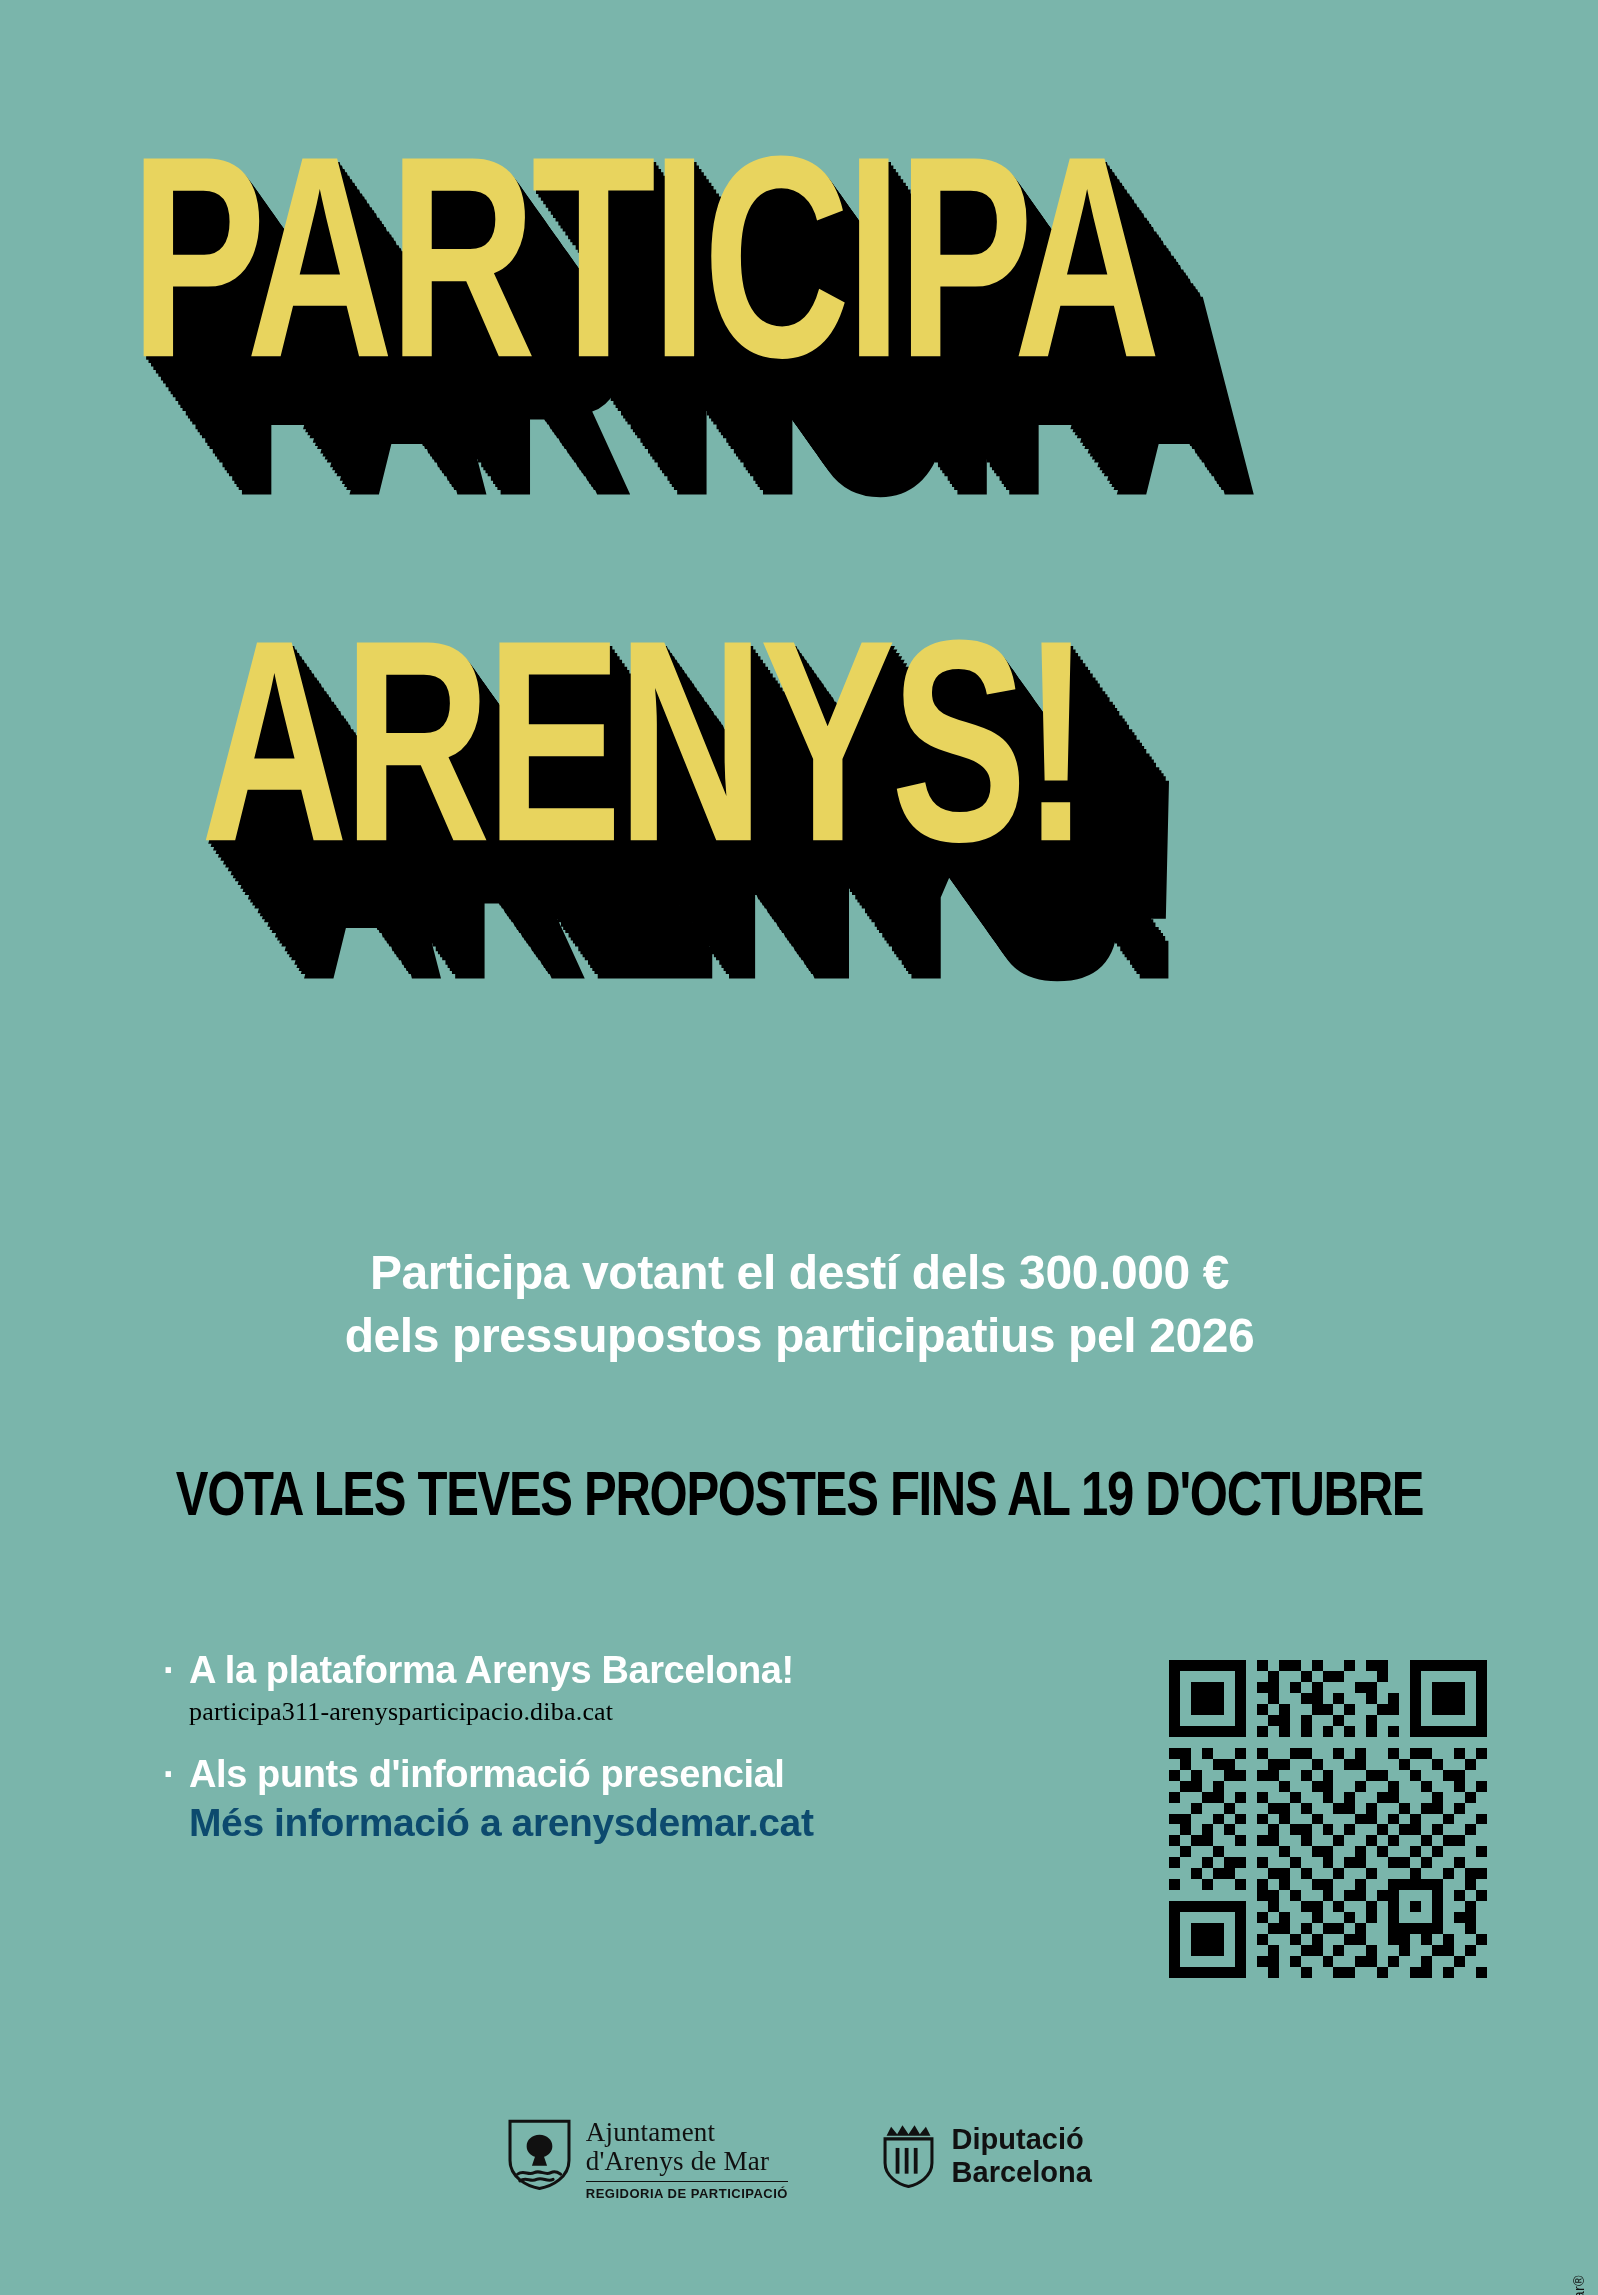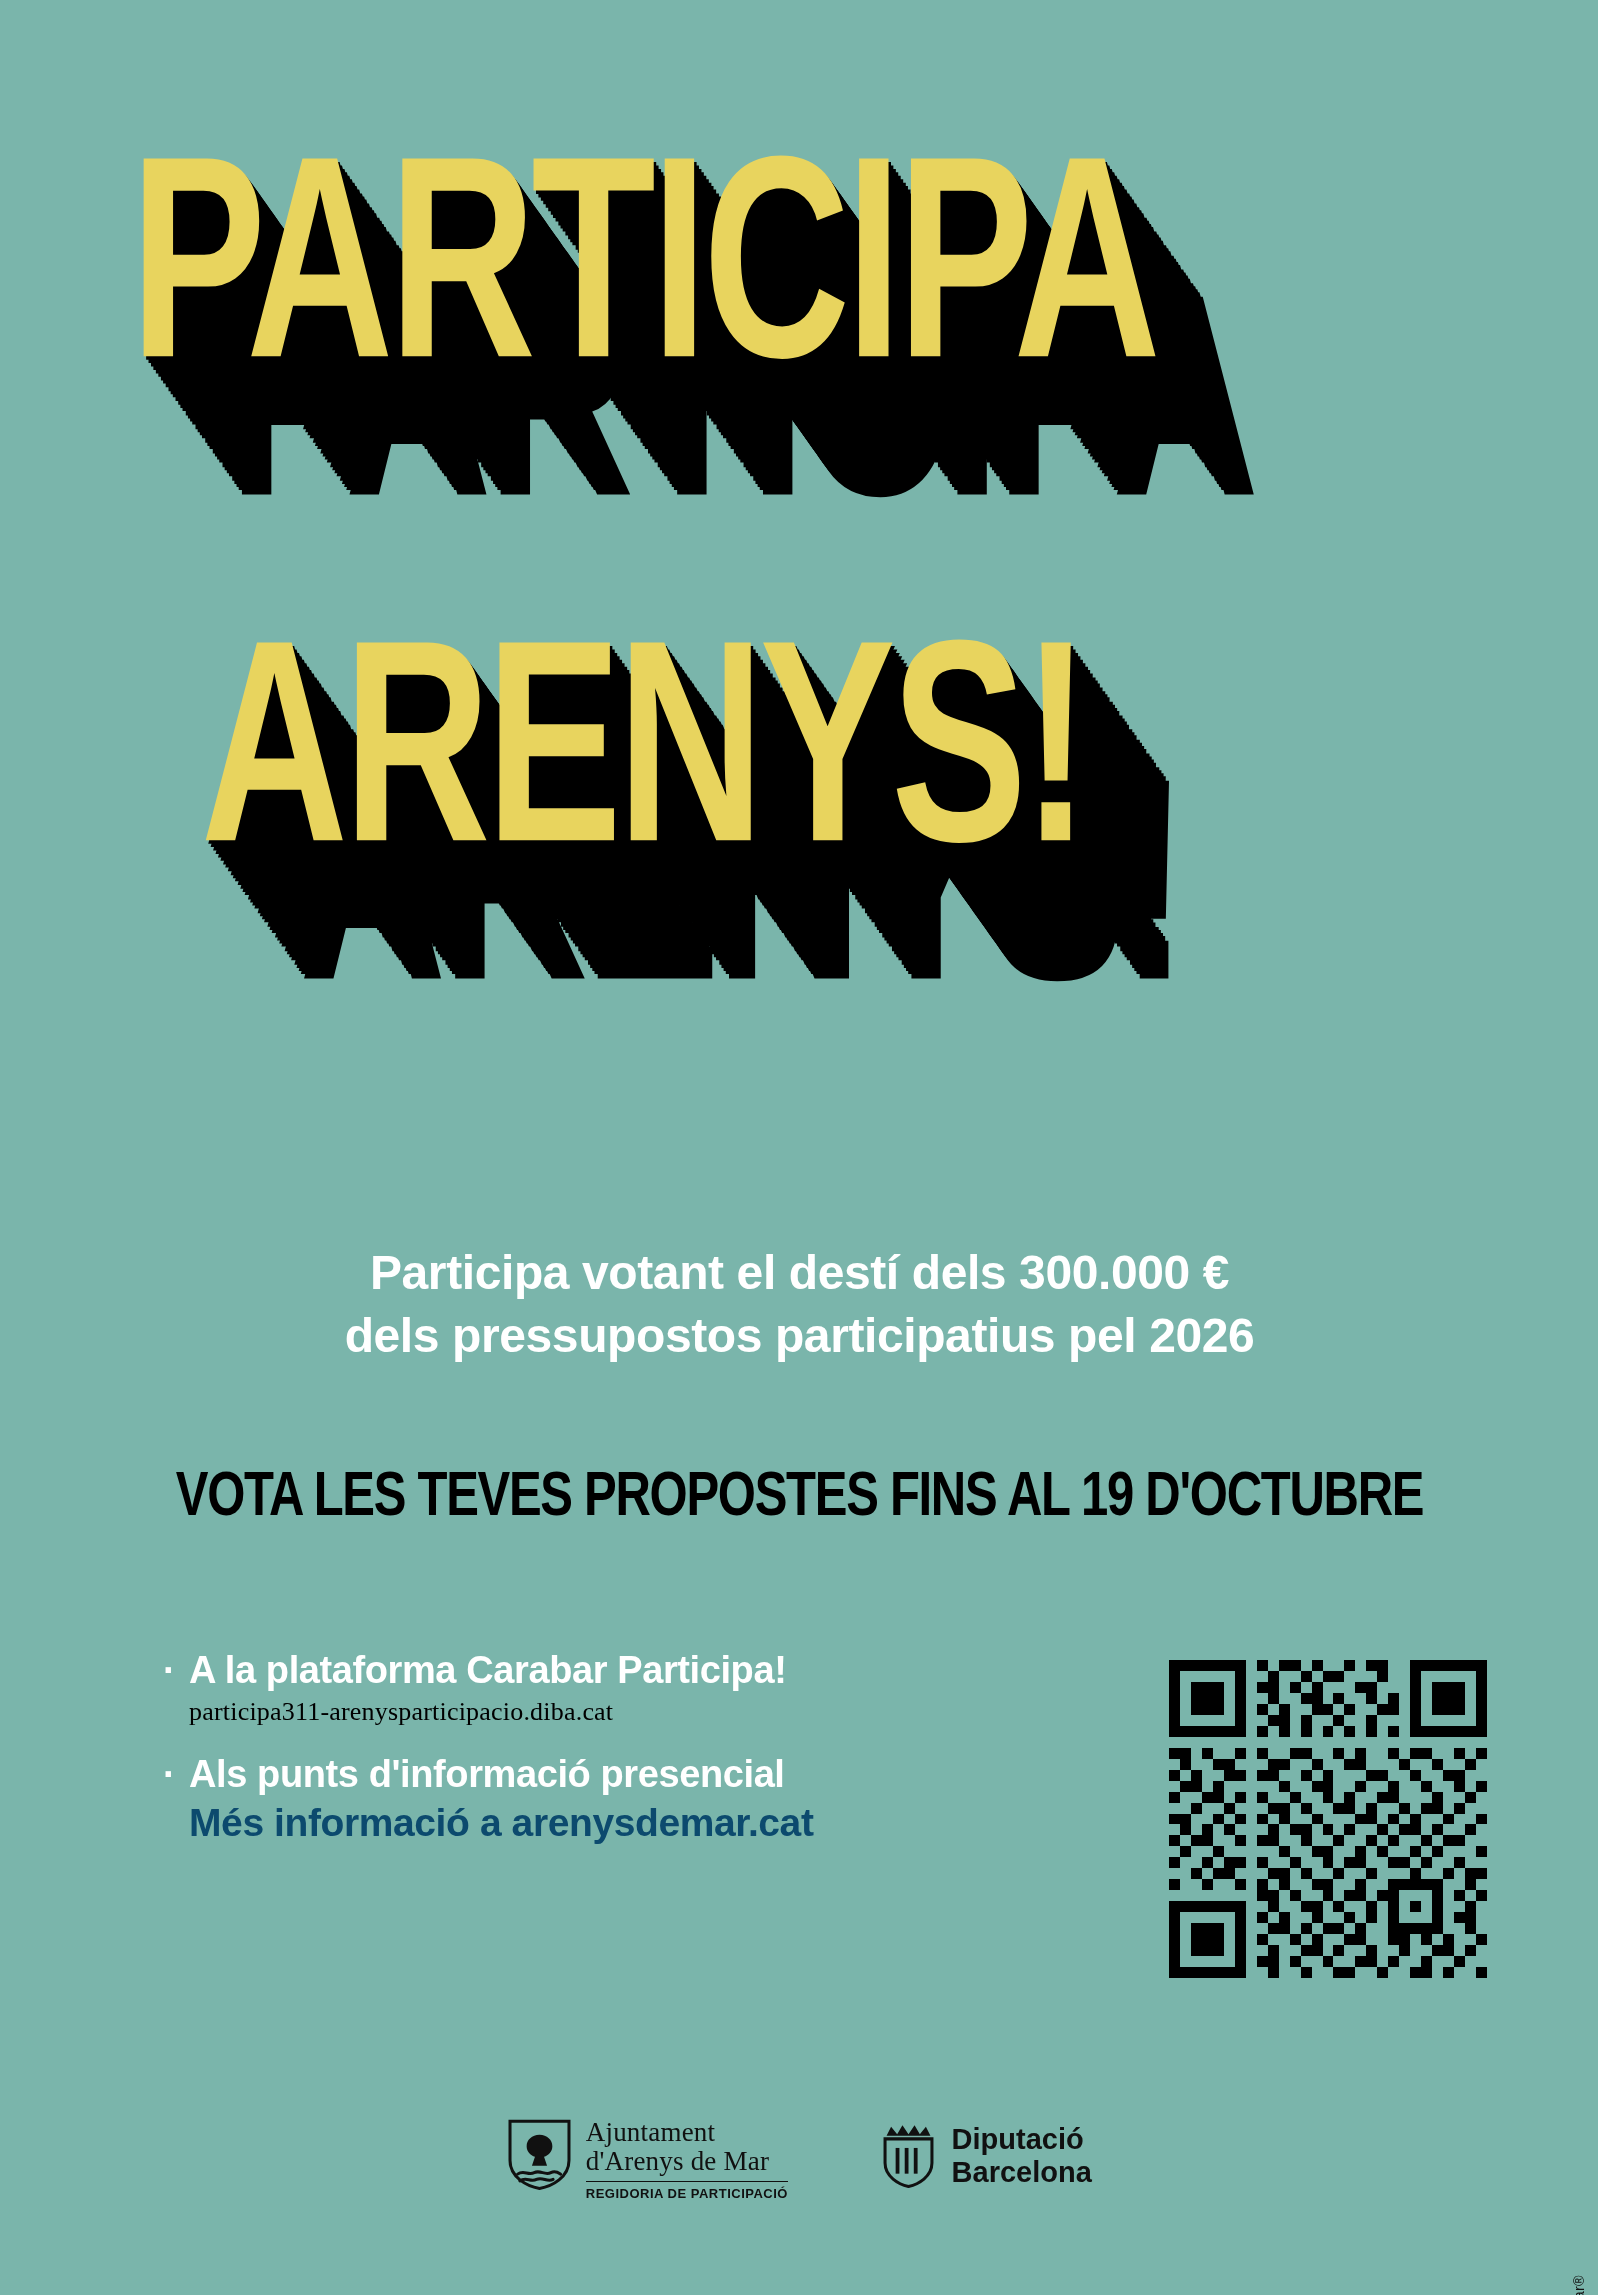--- a/index.html
+++ b/index.html
@@ -228,21 +228,21 @@
     <div>Participa votant el destí dels 300.000 €</div>
     <div>dels pressupostos participatius pel 2026</div>
   </div>
 
   <div class="deadline">VOTA LES TEVES PROPOSTES FINS AL 19 D'OCTUBRE</div>
 
   <div class="info-block">
 
     <div class="bullet-row">
       <span class="bullet-dot">·</span>
-      <span class="bullet-text">A la plataforma Carabar Participa!</span>
+      <span class="bullet-text">A la plataforma Arenys Barcelona!</span>
     </div>
     <div class="url-line">participa311-arenysparticipacio.diba.cat</div>
 
     <div class="bullet-row">
       <span class="bullet-dot">·</span>
       <span class="bullet-text">Als punts d'informació presencial</span>
     </div>
 
     <div class="more-info">Més informació a arenysdemar.cat</div>
   </div>

